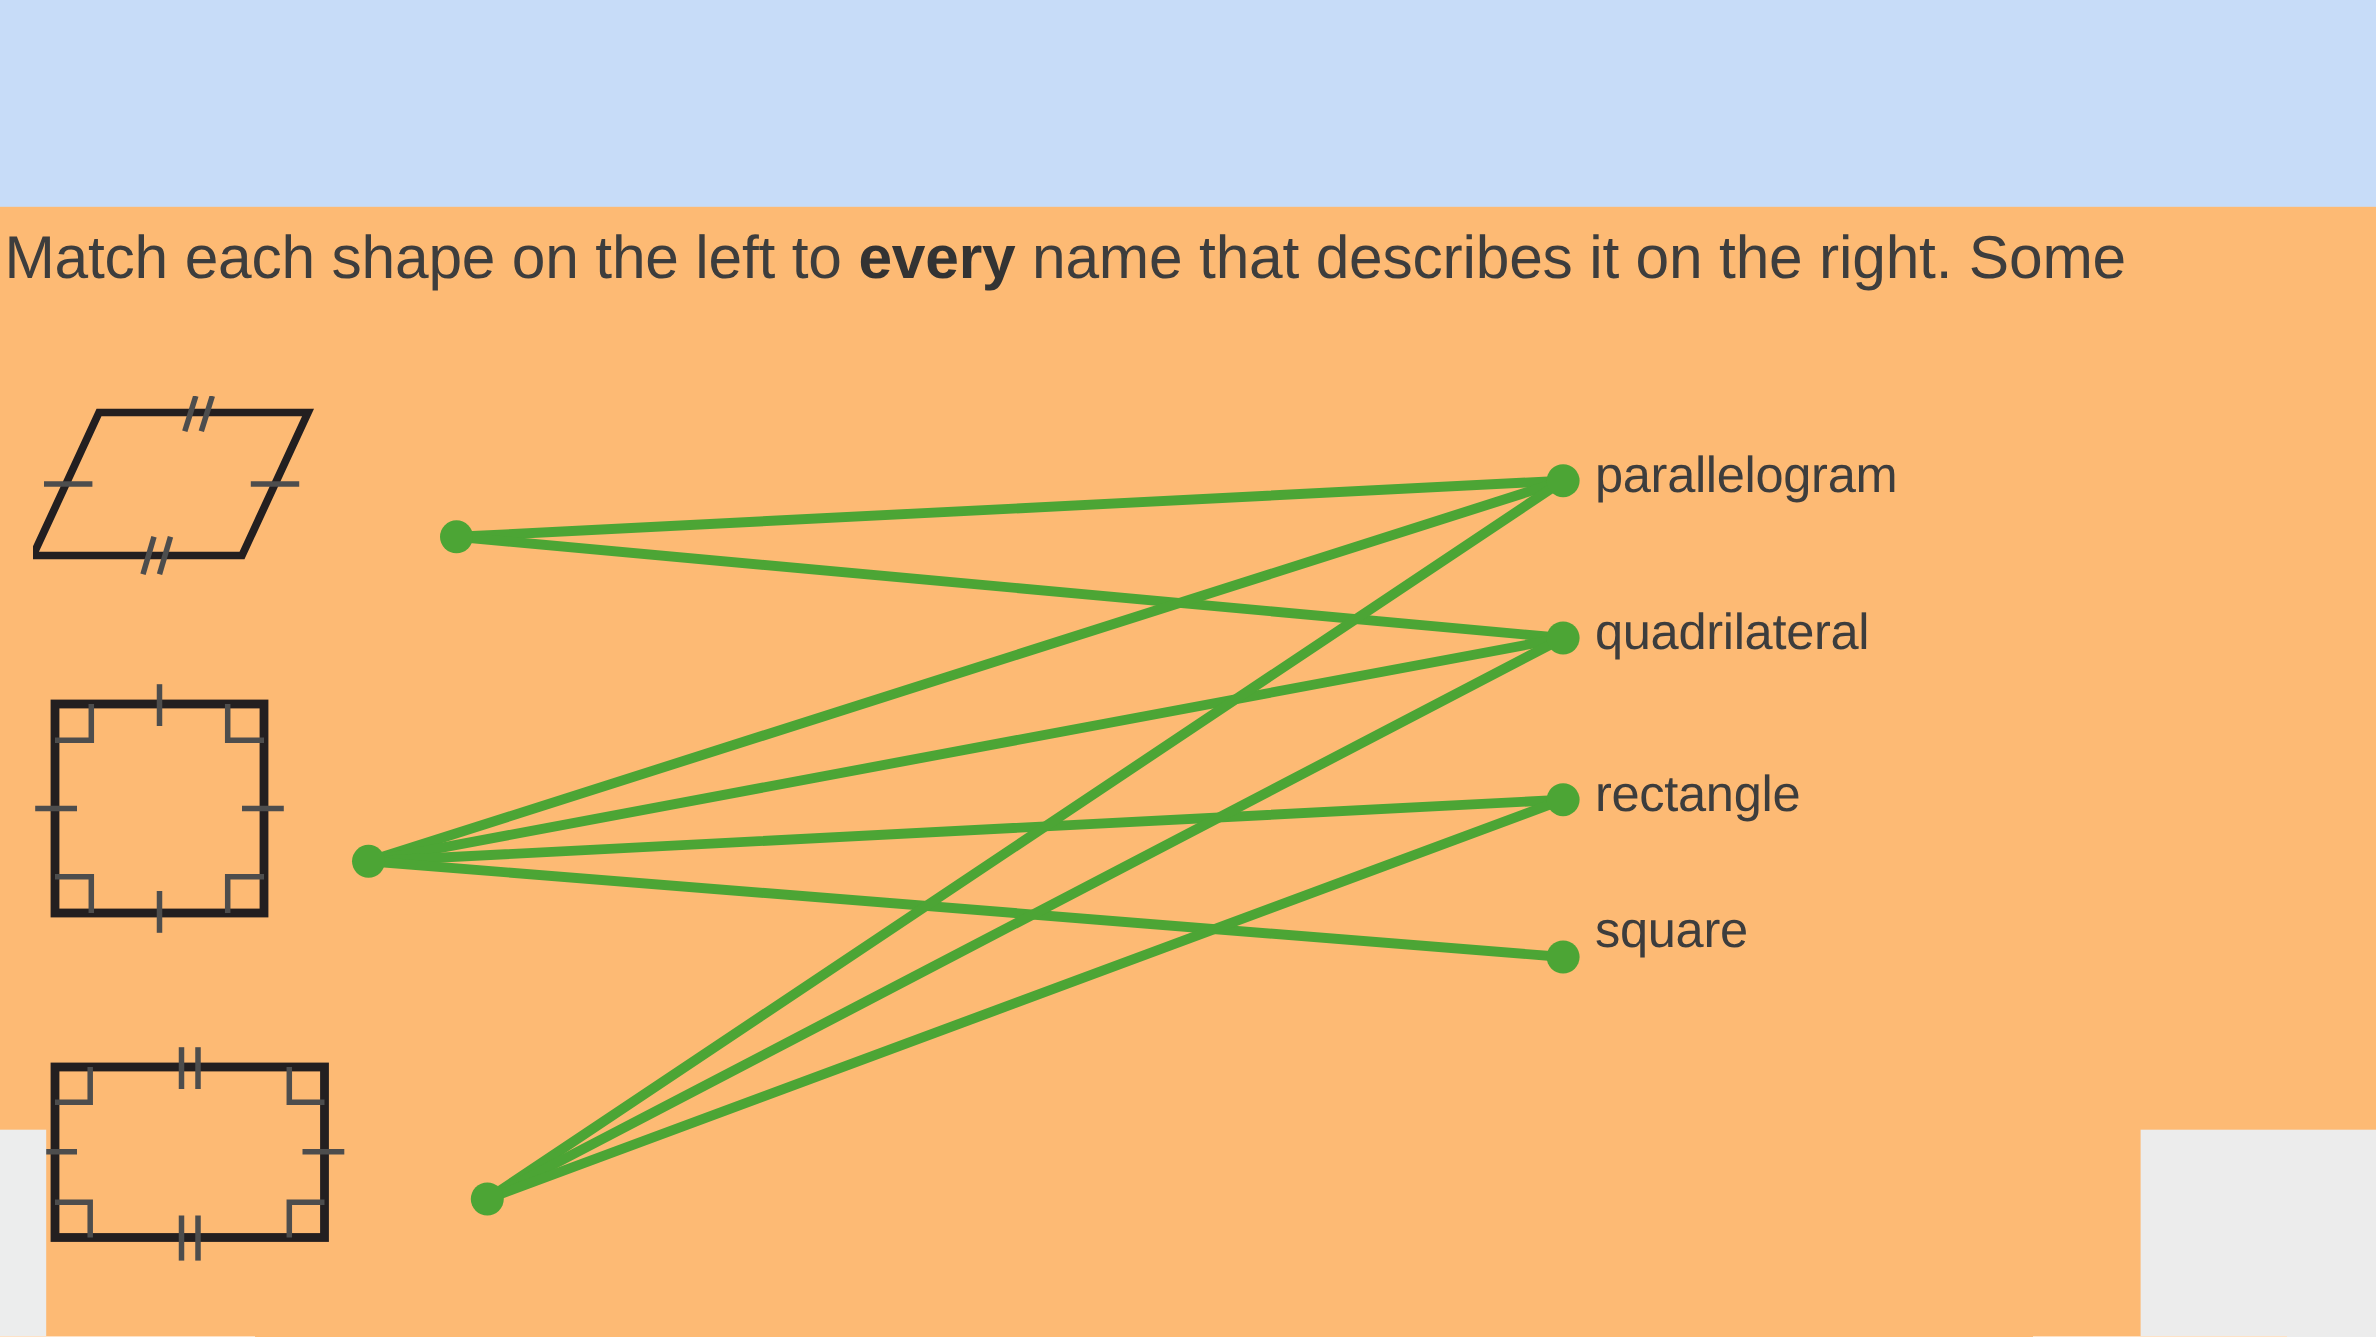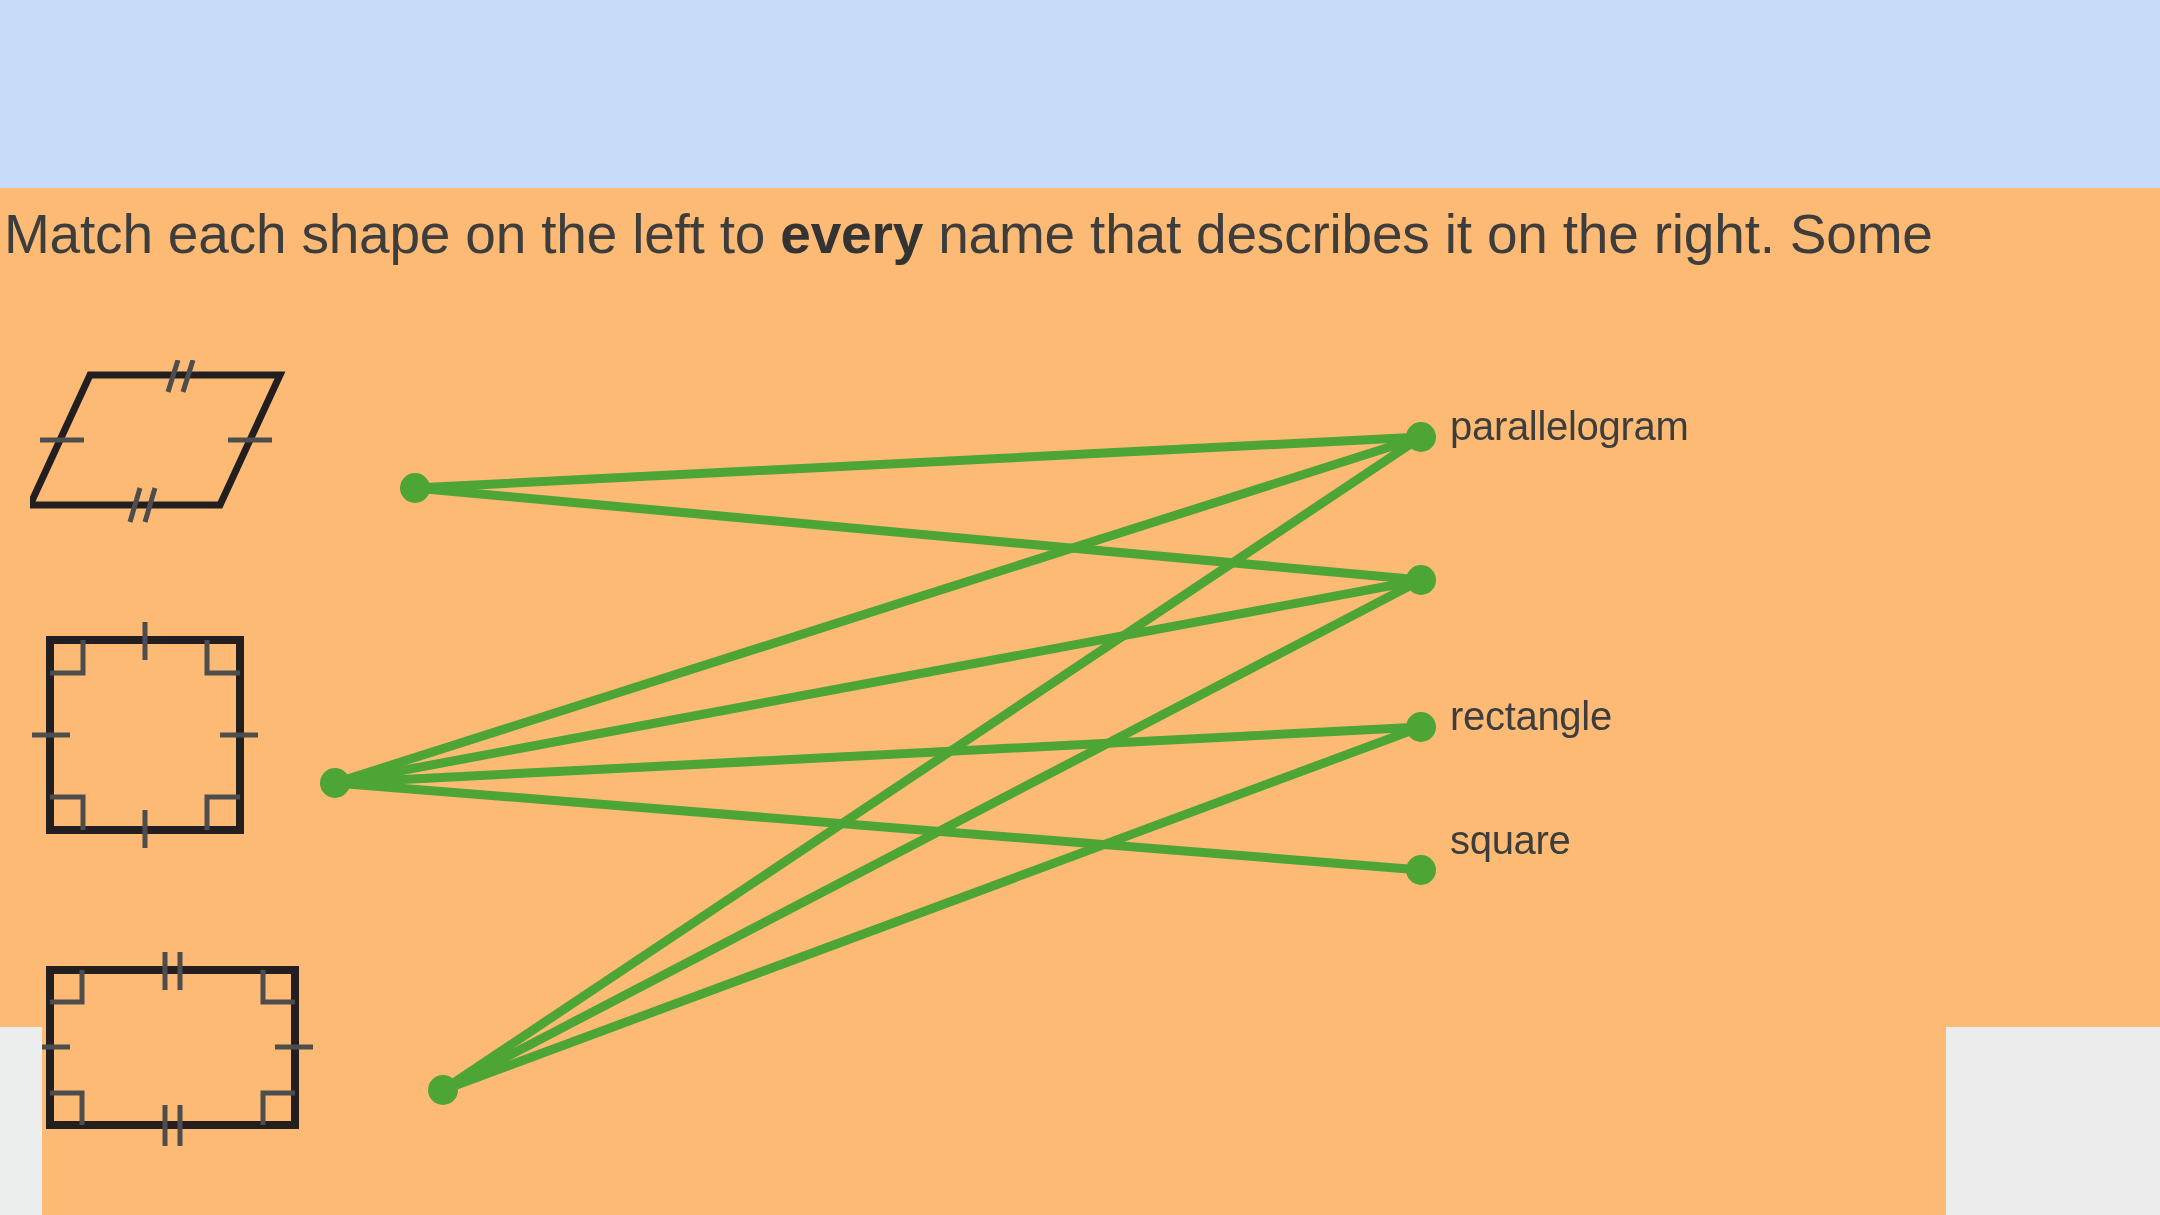--- a/index.html
+++ b/index.html
@@ -62,21 +62,21 @@
   .shape-fig {
     position: absolute;
   }
   #fig-parallelogram { left: 30px;  top: 30px;  width: 400px; height: 190px; }
   #fig-square        { left: 30px;  top: 290px; width: 400px; height: 230px; }
   #fig-rectangle     { left: 30px;  top: 620px; width: 420px; height: 200px; }
   
   .option-label {
     position: absolute;
     left: 1450px;
-    font-size: 40px;
+    font-size: 46px;
     color: #3d3d3d;
     letter-spacing: -0.3px;
     white-space: nowrap;
   }
   #label-parallelogram { top: 74px; }
   #label-quadrilateral { top: 217px; }
   #label-rectangle     { top: 364px; }
   #label-square        { top: 488px; }
   
   #panel-bottom-left {
@@ -197,20 +197,21 @@
           <circle cx="335" cy="453" r="15" fill="#4ca535"></circle>
           <circle cx="443" cy="760" r="15" fill="#4ca535"></circle>
           <circle cx="1421" cy="107" r="15" fill="#4ca535"></circle>
           <circle cx="1421" cy="250" r="15" fill="#4ca535"></circle>
           <circle cx="1421" cy="397" r="15" fill="#4ca535"></circle>
           <circle cx="1421" cy="540" r="15" fill="#4ca535"></circle>
         </g>
     </svg>
 
     <div class="option-label" id="label-parallelogram">parallelogram</div>
+    <div class="option-label" id="label-quadrilateral">quadrilateral</div>
     <div class="option-label" id="label-rectangle">rectangle</div>
     <div class="option-label" id="label-square">square</div>
   </div>
 
   <div id="panel-bottom-left"></div>
   <div id="panel-bottom-right"></div>
 
 </div>
 
 </body></html>

